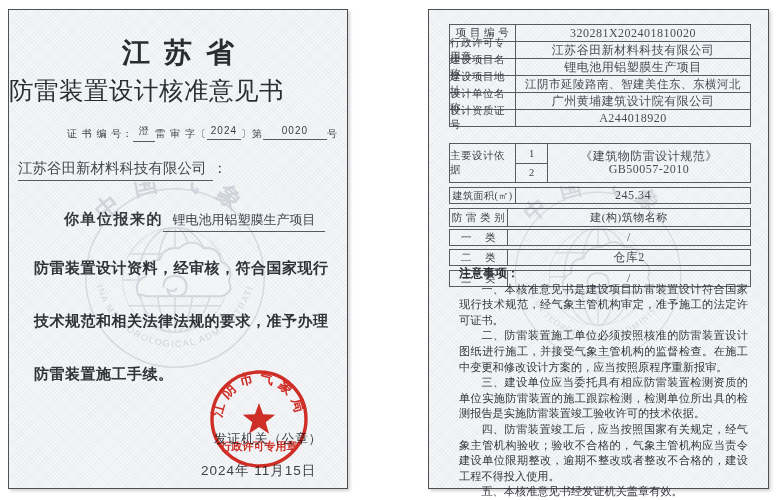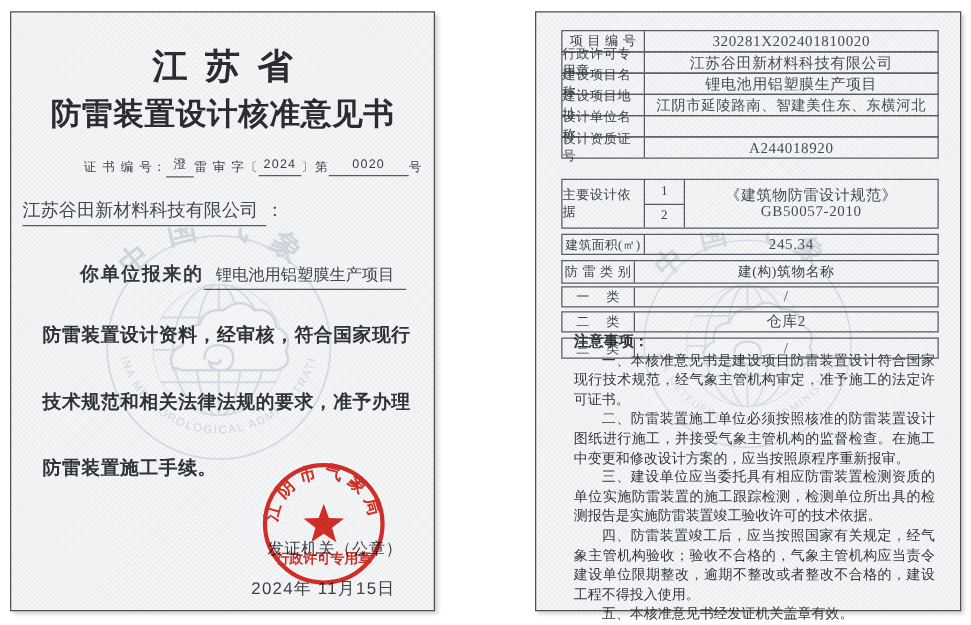--- a/index.html
+++ b/index.html
@@ -27,21 +27,21 @@
   
   .wm{position:absolute;opacity:0.45;pointer-events:none;}
   .wm text{fill:#a9b2bd;}
   .wm .ring{stroke:#b3bbc6;fill:none;}
   .wm .grid{stroke:#b3bbc6;fill:none;stroke-width:1.6;}
   .wm .cloud{fill:#f5f6f8;stroke:#aeb6c1;stroke-width:2;}
 
   
   .l-title1{top:24px;left:0;width:100%;text-align:center;font-size:28px;font-weight:bold;
     letter-spacing:14px;text-indent:14px;color:#2b2c30;}
-  .l-title2{top:64px;left:0;width:100%;text-align:center;font-size:24.5px;font-weight:bold;
+  .l-title2{top:64px;left:0;width:100%;font-size:24.5px;font-weight:normal;
     letter-spacing:0.5px;color:#2b2c30;white-space:nowrap;}
   .l-cert{top:117px;left:58px;font-size:10px;color:#393c42;letter-spacing:1px;white-space:nowrap;}
   .blank{display:inline-block;border-bottom:1px solid #56595e;text-align:center;vertical-align:baseline;}
   .blank>span{position:relative;top:-3px;display:inline-block;}
   .blank-stamp{width:22px;}
   .blank-year{width:34px;}
   .blank-serial{width:64px;}
   .l-company{top:149px;left:9px;font-size:14.5px;color:#43474e;white-space:nowrap;}
   .l-company .u{display:inline-block;border-bottom:1px solid #56595e;padding:0 6px 2px 0;}
   .l-report{top:200px;left:55px;font-size:15px;font-weight:600;letter-spacing:1.5px;
@@ -194,20 +194,21 @@
     <div class="trow">
       <div class="lbl">建设项目名称</div>
       <div class="val">锂电池用铝塑膜生产项目</div>
     </div>
     <div class="trow addr">
       <div class="lbl">建设项目地址</div>
       <div class="val">江阴市延陵路南、智建美住东、东横河北</div>
     </div>
     <div class="trow">
       <div class="lbl">设计单位名称</div>
+      <div class="val">广州黄埔建筑设计院有限公司</div>
     </div>
     <div class="trow">
       <div class="lbl">设计资质证号</div>
       <div class="val">A244018920</div>
     </div>
 
     <div class="trow basis">
       <div class="lbl">主要设计依据</div>
       <div class="nums">
         <div>1</div>

